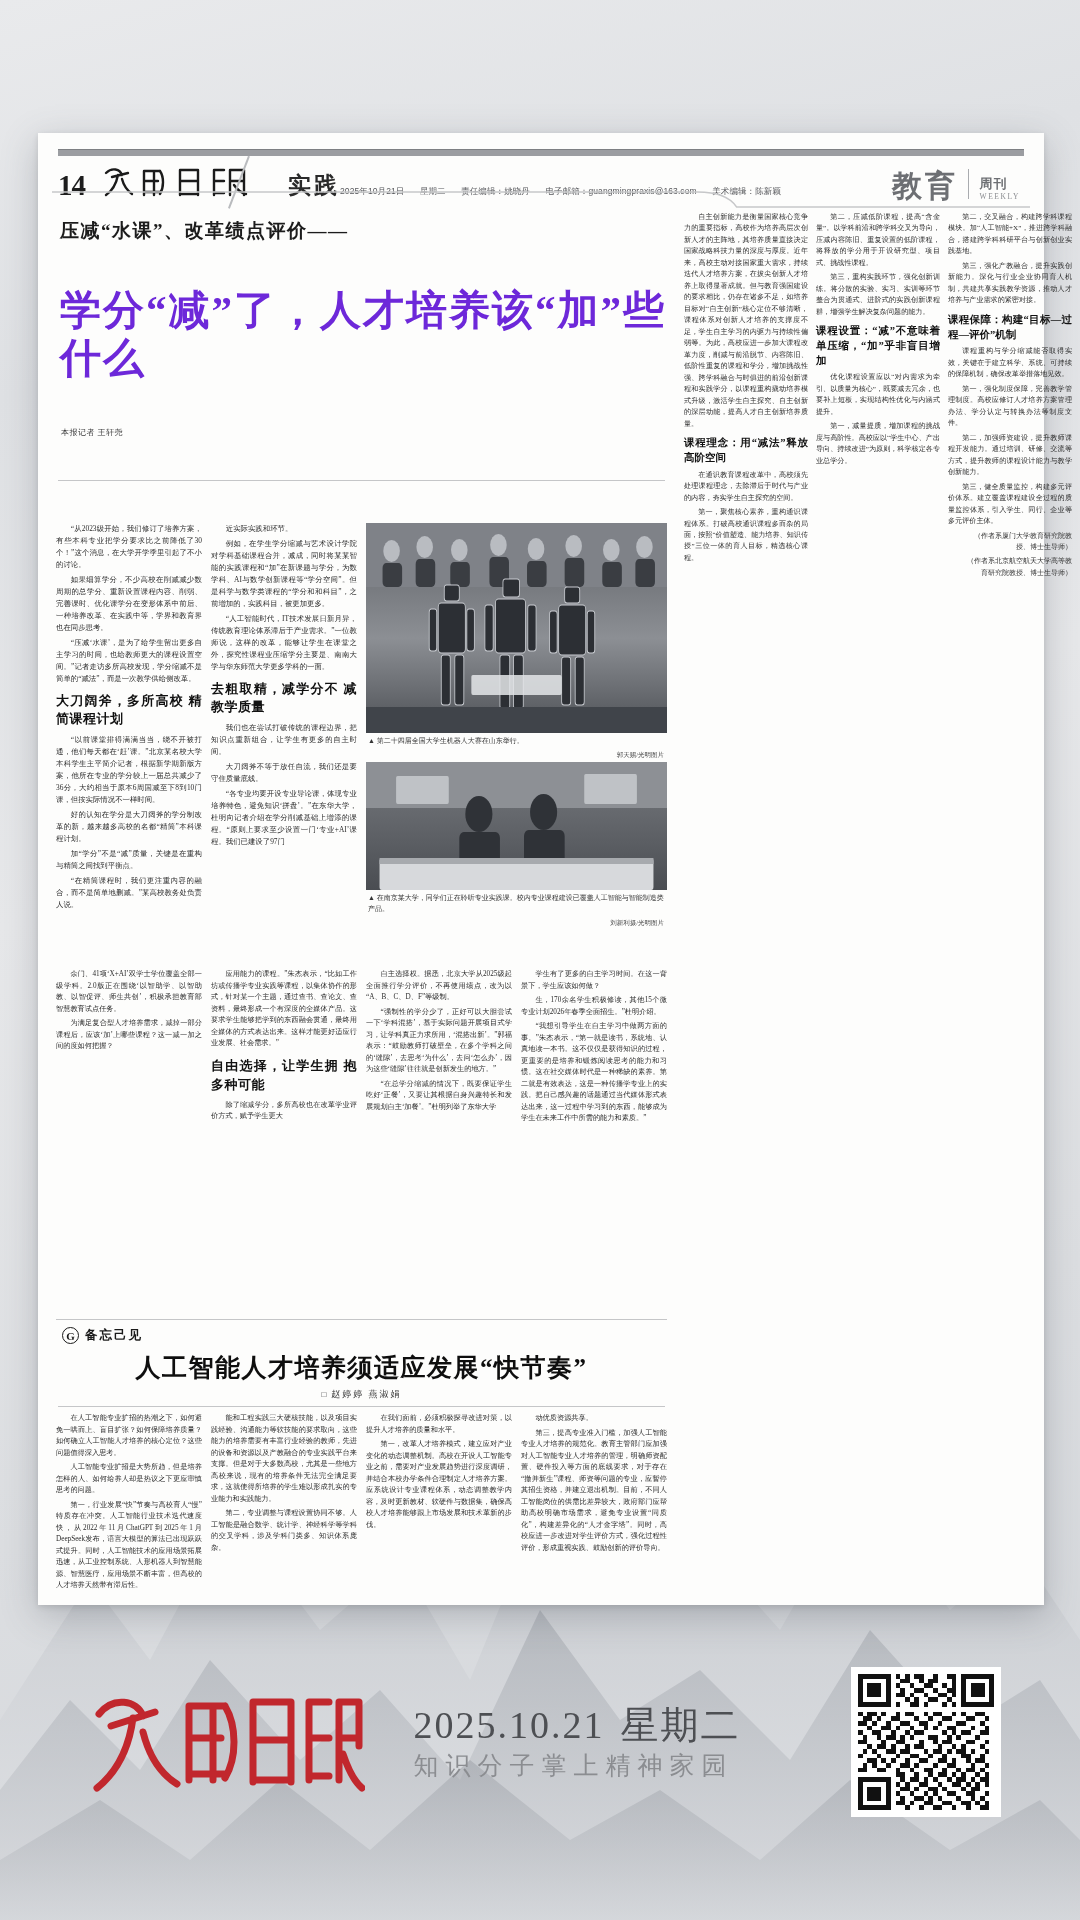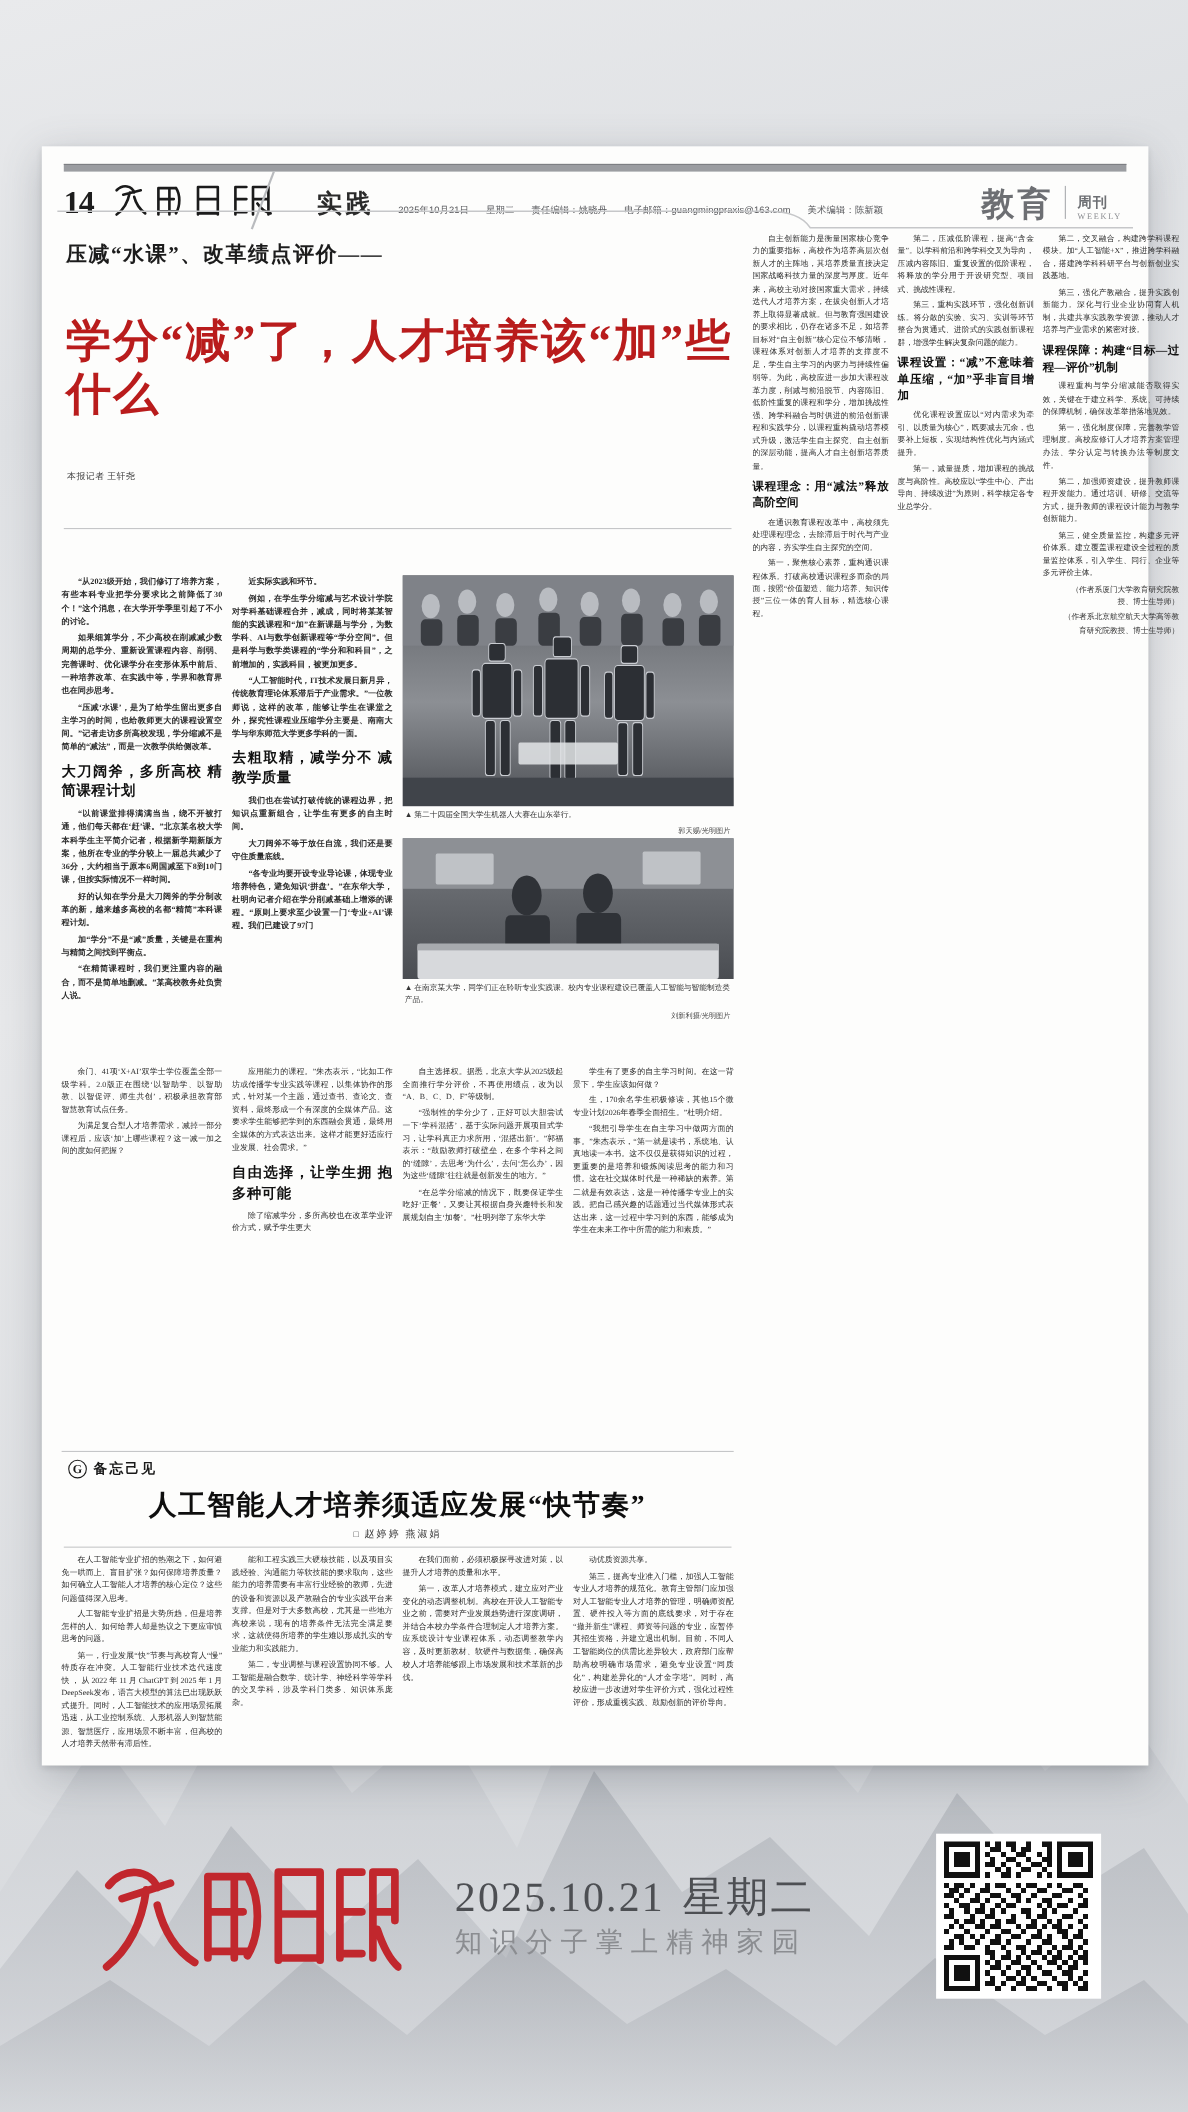--- a/index.html
+++ b/index.html
@@ -58,21 +58,21 @@
     content: ""; position: absolute; left: 6px; top: -2px;
     width: 1.5px; height: 56px; background: #b9bbbe;
     transform: rotate(21deg); transform-origin: top;
   }
   .section-name {
     font-size: 23px; font-weight: 700; color: #2a2a2a;
     letter-spacing: 3px; padding-bottom: 1px; margin-left: -16px;
   }
   .mast-meta {
     font-size: 8.5px; color: #55565a; letter-spacing: .1px;
-    padding-bottom: 4px; margin-left: 22px; white-space: nowrap;
+    padding-bottom: 4px; white-space: nowrap;
     font-family: "Liberation Sans", sans-serif;
   }
   .mast-meta span { margin-right: 13px; }
   .mast-right {
     margin-left: auto; display: flex; align-items: flex-end;
     padding-bottom: 1px; padding-right: 4px;
   }
   .weekly-cn {
     font-size: 30px; font-weight: 700; color: #6d6f73; letter-spacing: 3px;
     line-height: 1;
@@ -94,33 +94,33 @@
   .left-zone { width: 710px; display: flex; flex-direction: column; padding-right: 8px; gap: 36px; }
   .vrule { width: 1px; background: #c9cacc; margin: 2px 9px 2px 0; }
   .right-zone { flex: 1; display: flex; gap: 0; }
 
   
   .kicker {
     font-size: 19px; color: #1c1c1c; letter-spacing: 1.5px;
     font-weight: 600; padding: 10px 0 6px 4px;
   }
   .headline {
-    font-size: 41px; font-weight: 800; color: #b91c1c;
+    font-size: 41px; font-weight: 800; color: #6d28d9;
     letter-spacing: 2px; line-height: 1.18; padding: 0 0 8px 4px;
     font-family: "Liberation Serif", "DejaVu Serif", serif;
   }
   .byline {
     font-size: 8px; color: #3a3a3a; padding: 0 0 5px 5px; letter-spacing: .5px;
   }
   .hr-thin { height: 1px; background: #c5c6c8; margin: 1px 2px 6px 2px; }
 
   
   .lead-cols { display: flex; gap: 9px; }
   .col { font-size: 7.4px; line-height: 1.62; color: #2b2b2b; text-align: justify; }
-  .col p { text-indent: 2em; margin-bottom: 3px; font-weight: bold; }
+  .col p { text-indent: 2em; margin-bottom: 3px; }
   .col-1 { width: 146px; }
   .col-2 { width: 146px; }
   .photo-col { flex: 1; }
 
   .subhead {
     font-size: 13px; font-weight: 800; color: #111; letter-spacing: .5px;
     line-height: 1.45; margin: 7px 0 5px 0; text-indent: 0;
   }
 
   

